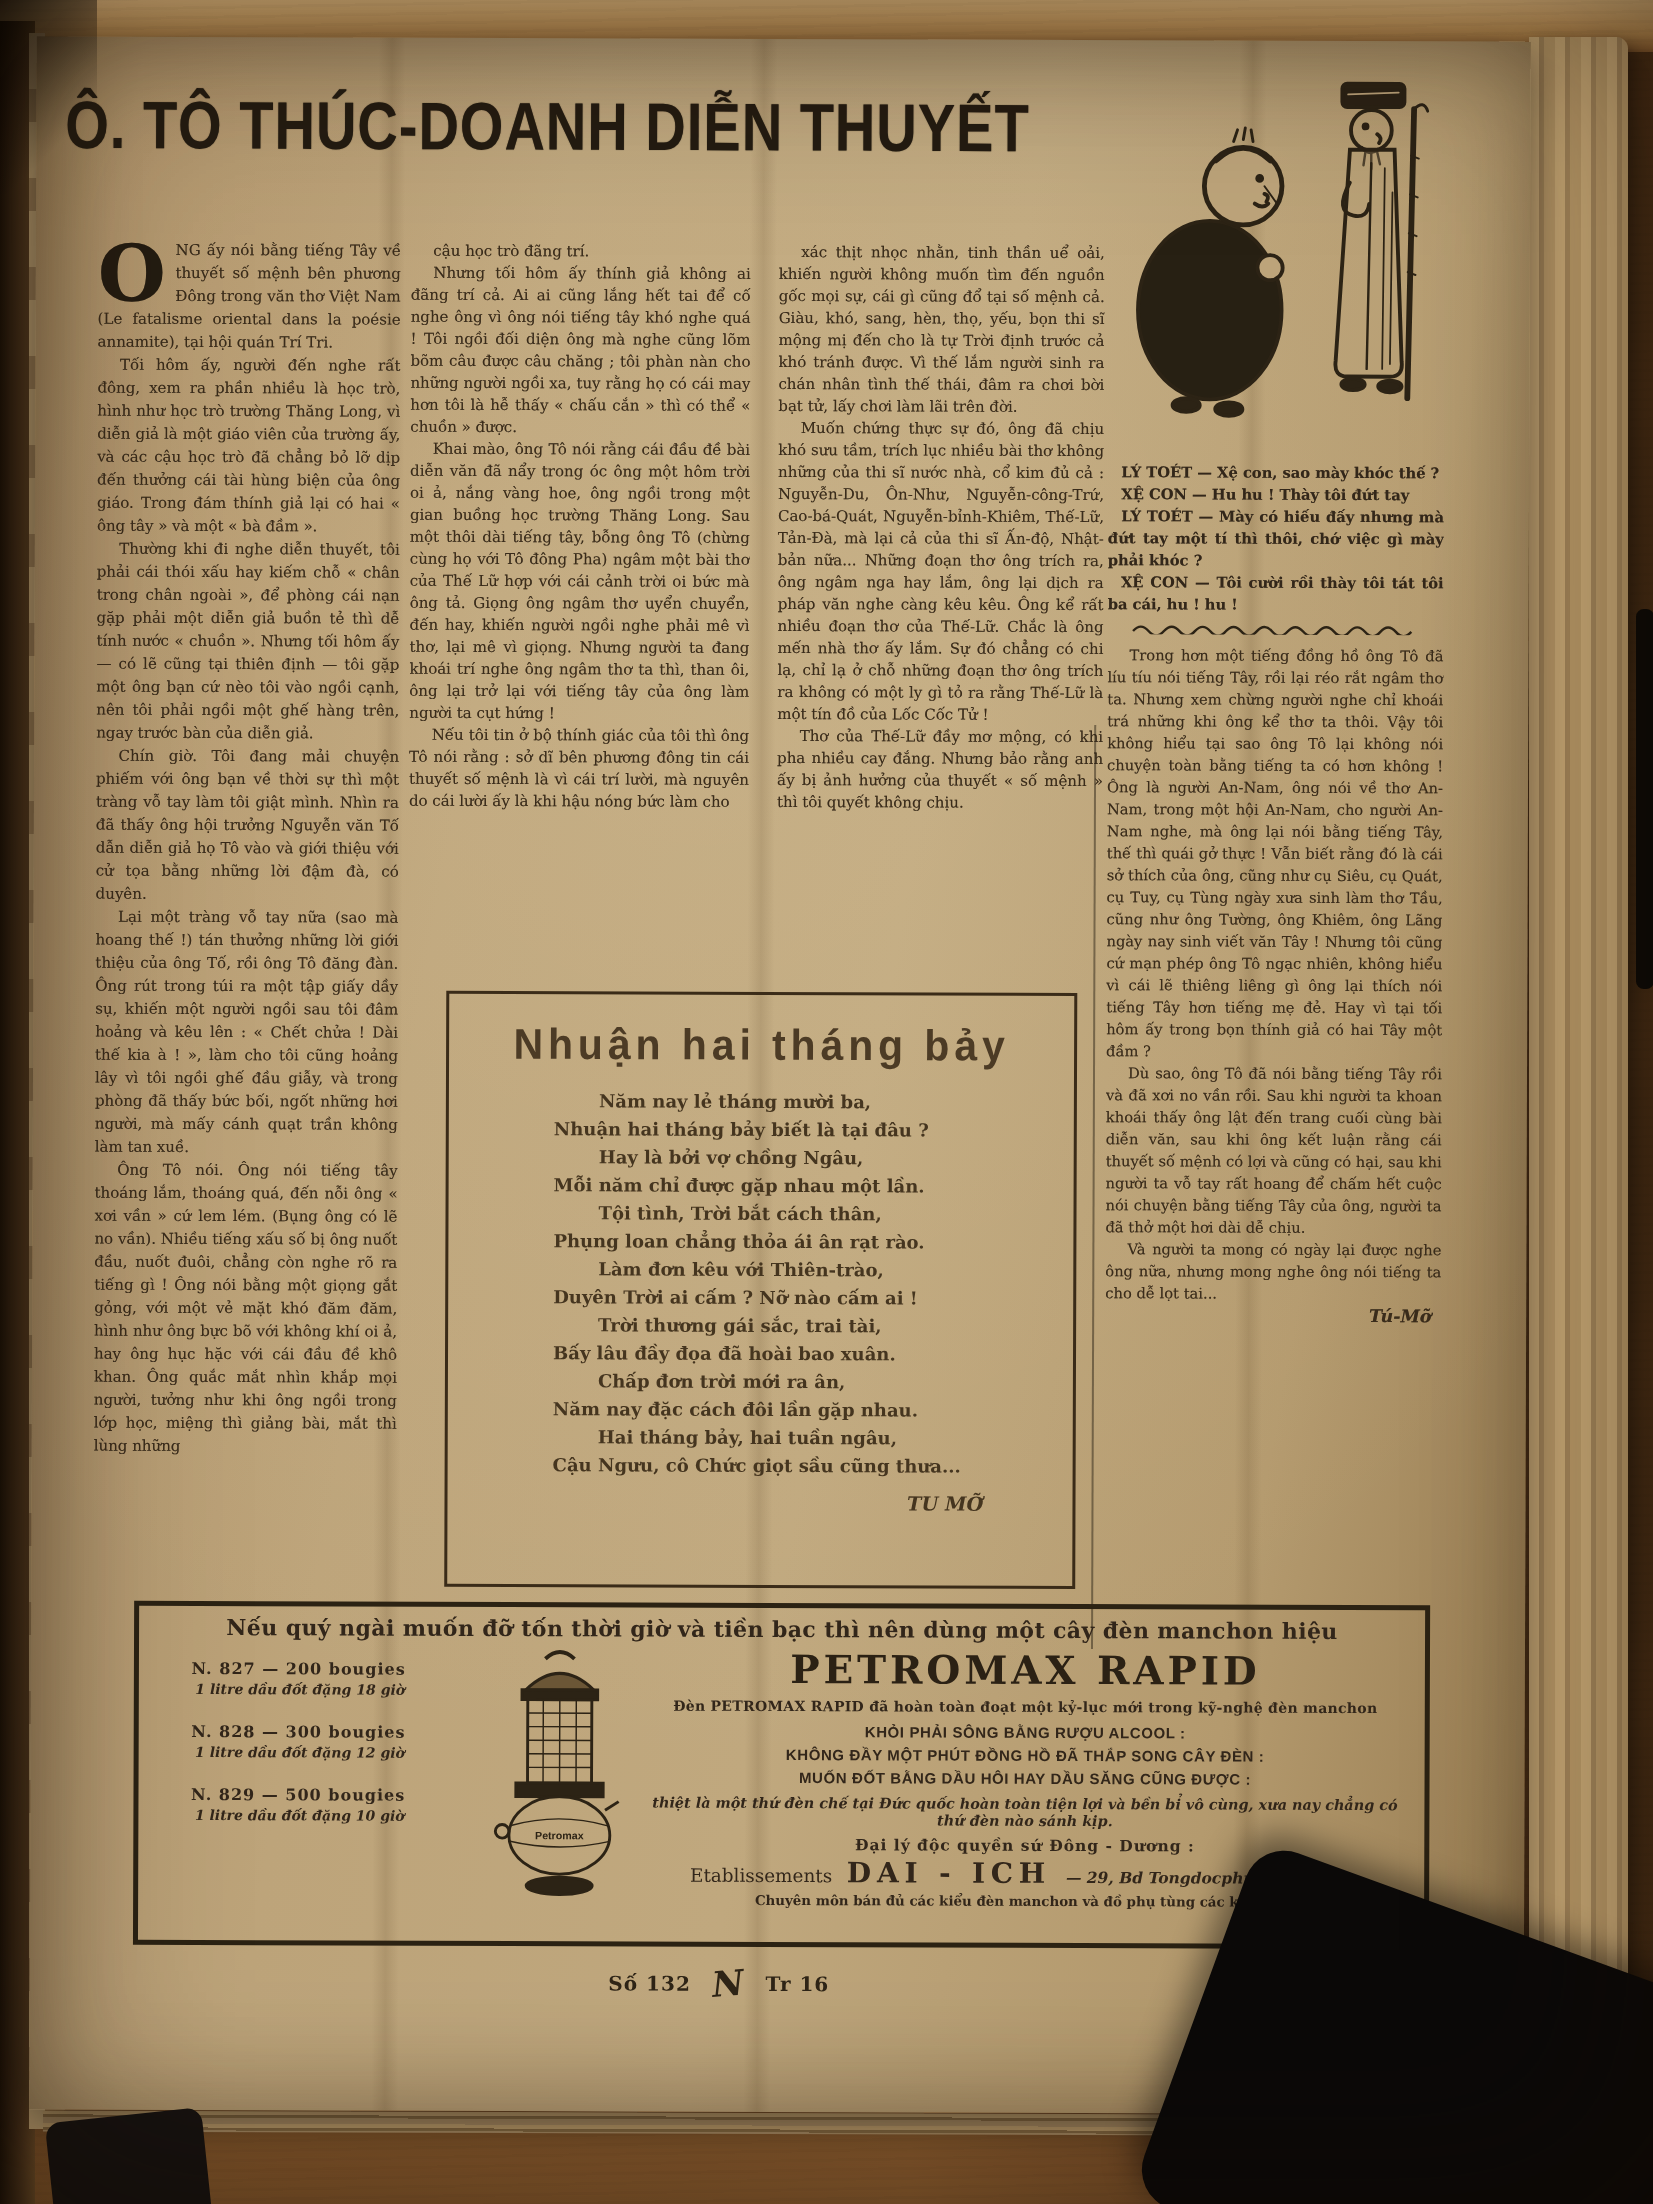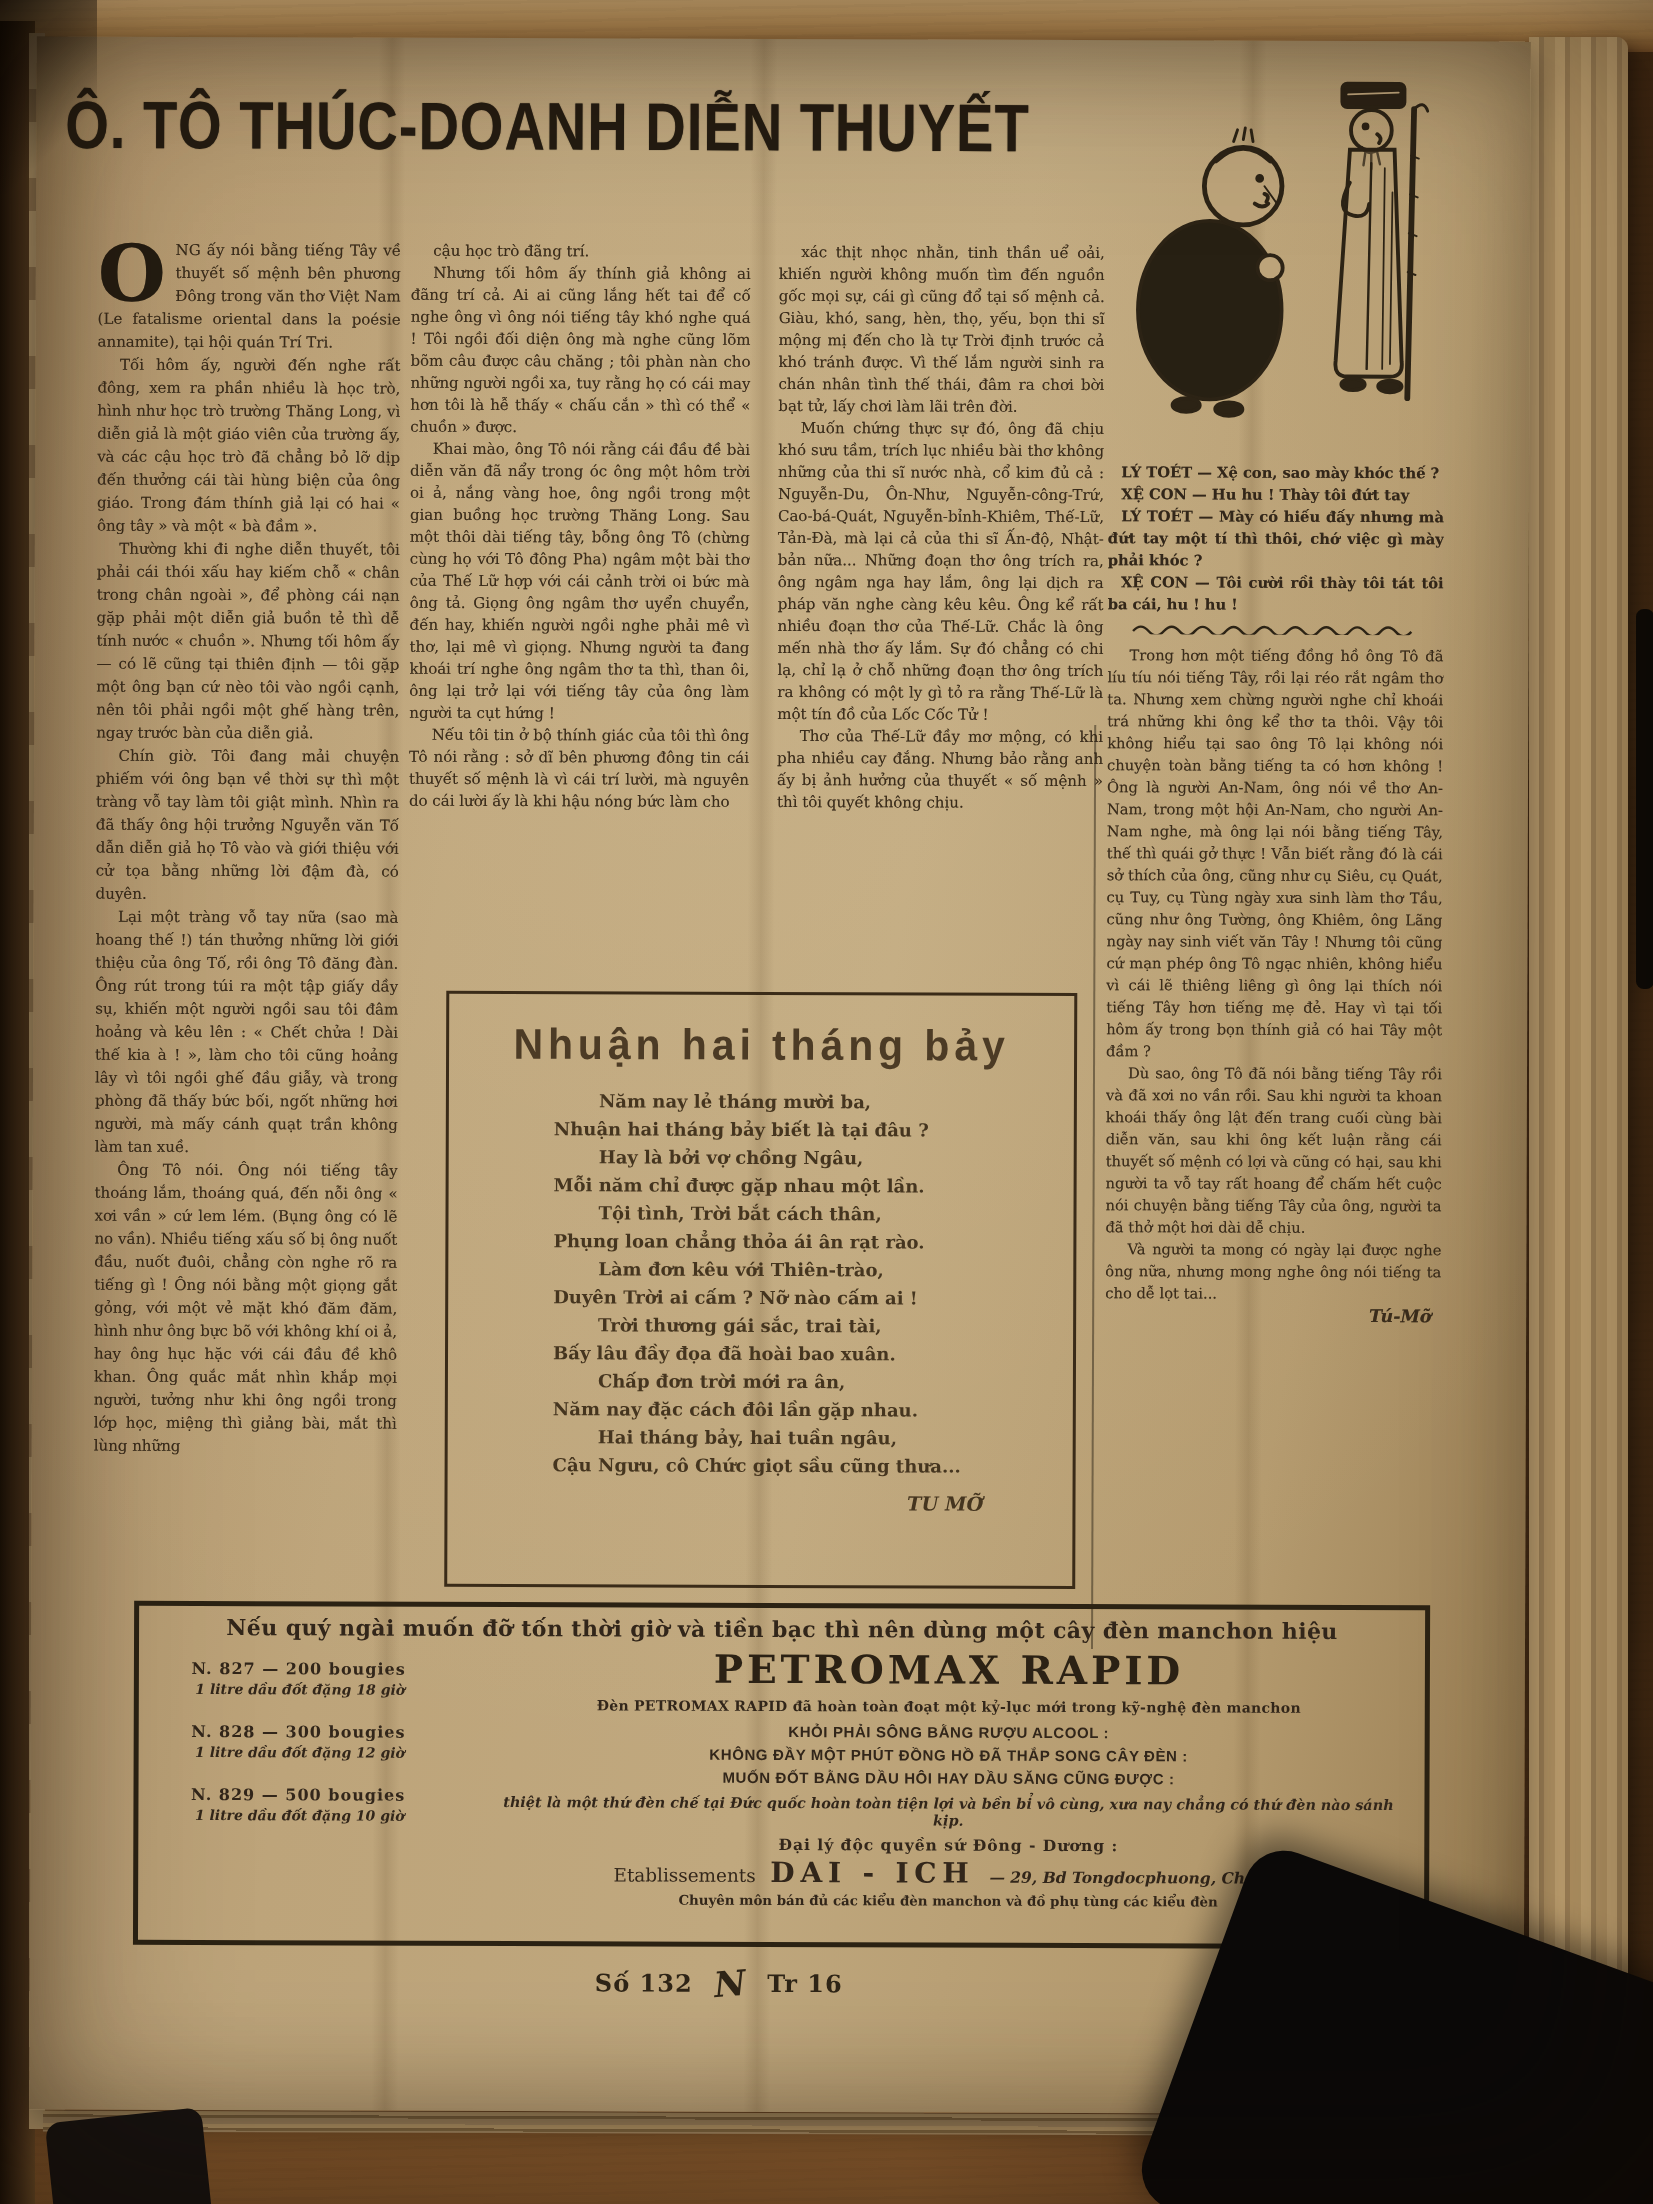--- a/index.html
+++ b/index.html
@@ -84,21 +84,21 @@
   .ad-note{font-style:italic;font-weight:700;font-size:14.4px;margin-top:4.9px;}
   .ad-agent-label{font-weight:700;font-size:15.5px;margin-top:6.8px;letter-spacing:1px;}
   .ad-agent{margin-top:1.9px;}
   .ad-agent .pre{font-size:18.4px;font-weight:400;margin-right:9.7px;}
   .ad-agent .name{font-size:28px;font-weight:700;letter-spacing:5.8px;margin-right:9.7px;}
   .ad-agent .addr{font-size:15.5px;font-style:italic;font-weight:700;}
   .ad-foot{font-size:13.4px;font-weight:700;margin-top:2.9px;}
 
   .page-footer{position:absolute;left:466px;top:1927px;width:446px;display:flex;align-items:center;
     justify-content:center;gap:21.3px;color:#2f2517;}
-  .pf-issue,.pf-page{font-weight:700;font-size:24px;letter-spacing:1px;}
+  .pf-issue,.pf-page{font-weight:700;font-size:20px;letter-spacing:1px;}
   .pf-logo{font-style:italic;font-weight:700;font-size:35px;line-height:1;transform:rotate(-5deg);}
 </style>
 </head>
 <body>
 
 <div class="scene">
   <div class="desk-top"></div>
   <div class="grain"></div>
   <div class="spine-left"></div>
   <div class="spine-edge"></div>
@@ -229,20 +229,39 @@
           </div>
             <div class="ad-model">
             <div class="m">N. 828 — 300 bougies</div>
             <div class="d">1 litre dầu đốt đặng 12 giờ</div>
           </div>
             <div class="ad-model">
             <div class="m">N. 829 — 500 bougies</div>
             <div class="d">1 litre dầu đốt đặng 10 giờ</div>
           </div>
           </div>
+        <div class="ad-lamp">
+          <svg width="146" height="260" viewBox="0 0 150 268">
+            <g stroke="#2c2315" fill="none" stroke-width="3">
+              <path d="M60 14 q15 -14 30 0" stroke-width="4"></path>
+              <path d="M40 46 q35 -34 70 0 z" fill="#6b5636"></path>
+              <rect x="36" y="46" width="78" height="10" fill="#2c2315"></rect>
+              <rect x="42" y="56" width="66" height="86"></rect>
+              <path d="M42 70 h66 M42 84 h66 M42 98 h66 M42 112 h66 M42 126 h66" stroke-width="1.5"></path>
+              <path d="M58 56 v86 M75 56 v86 M92 56 v86" stroke-width="1.5"></path>
+              <rect x="30" y="142" width="90" height="14" fill="#2c2315"></rect>
+              <ellipse cx="75" cy="196" rx="52" ry="40"></ellipse>
+              <path d="M25 186 q50 -14 100 0 M23 202 q52 12 104 0" stroke-width="1.5"></path>
+              <circle cx="16" cy="192" r="7"></circle>
+              <path d="M122 170 l14 -9" stroke-width="3"></path>
+              <ellipse cx="75" cy="248" rx="34" ry="9" fill="#2c2315"></ellipse>
+              <text x="75" y="200" font-size="11" text-anchor="middle" fill="#2c2315" stroke="none" font-family="Liberation Sans, sans-serif" font-weight="bold">Petromax</text>
+            </g>
+          </svg>
+        </div>
         <div class="ad-right">
           <div class="ad-brand">PETROMAX  RAPID</div>
           <div class="ad-lead">Đèn PETROMAX RAPID đã hoàn toàn đoạt một kỷ-lục mới trong kỹ-nghệ đèn manchon</div>
           <div class="ad-bullets">
               <div>KHỎI PHẢI SÔNG BẰNG RƯỢU ALCOOL :</div>
               <div>KHÔNG ĐẦY MỘT PHÚT ĐỒNG HỒ ĐÃ THẮP SONG CÂY ĐÈN :</div>
               <div>MUỐN ĐỐT BẰNG DẦU HÔI HAY DẦU SĂNG CŨNG ĐƯỢC :</div>
             </div>
           <div class="ad-note">thiệt là một thứ đèn chế tại Đức quốc hoàn toàn tiện lợi và bền bỉ vô cùng, xưa nay chẳng có thứ đèn nào sánh kịp.</div>
           <div class="ad-agent-label">Đại lý độc quyền sứ Đông - Dương :</div>

